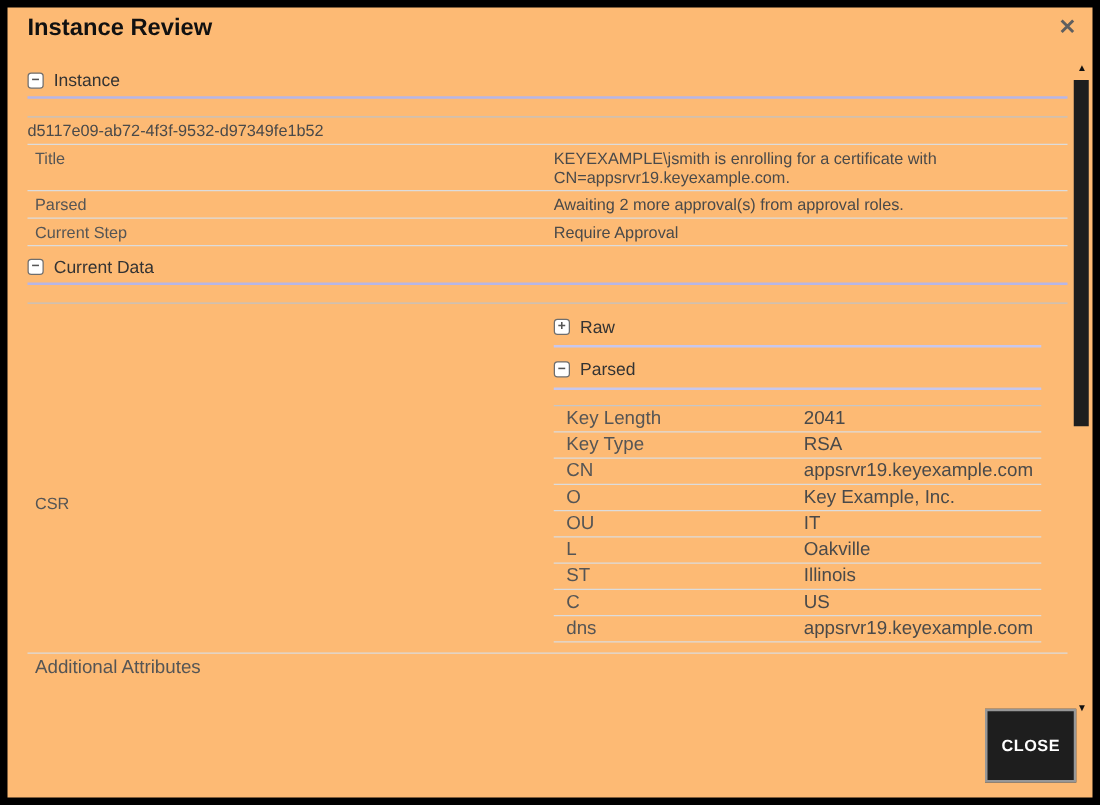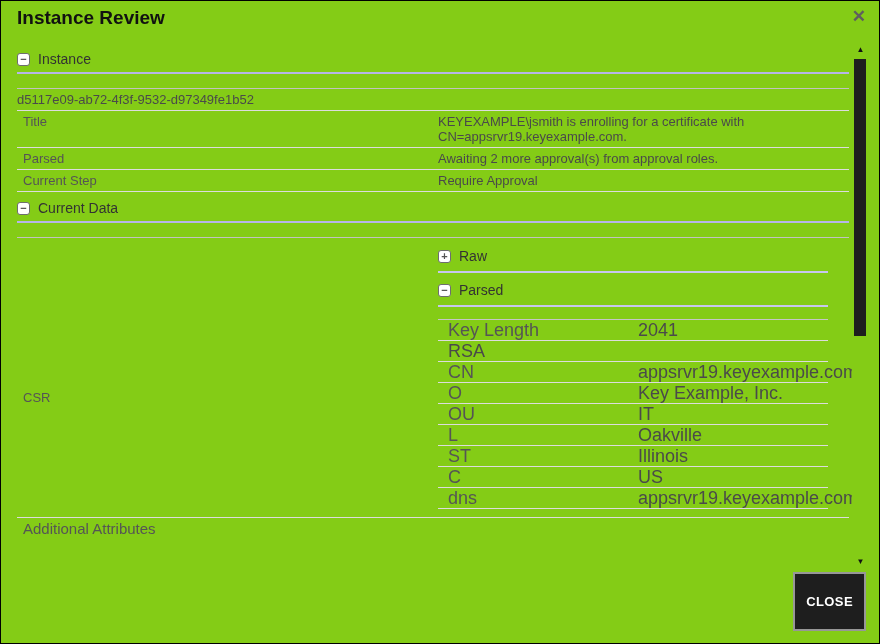--- a/index.html
+++ b/index.html
@@ -4,22 +4,22 @@
 <style>
   * { box-sizing: border-box; margin: 0; padding: 0; }
   html, body { background: #fff; }
   body {
     font-family: "Liberation Sans", sans-serif;
     width: 880px; height: 644px;
   }
   .modal {
     position: relative;
     width: 880px; height: 644px;
-    background: #84cc16;
-    border: 1px solid #000000;
+    background: #fdba74;
+    border: 6px solid #000000;
     overflow: hidden;
     text-decoration: underline;
   }
   .dialog-title {
     position: absolute; left: 16px; top: 6px;
     font-size: 19px; font-weight: bold; color: #111;
   }
   .close-x {
     position: absolute; right: 13px; top: 6px;
     font-size: 17px; font-weight: bold; color: #5f5f5f;
@@ -78,21 +78,21 @@
   }
   .nested-table {
     margin-top: 12px; width: 390px;
     border-top: 1px solid #c6c6c6;
     margin-bottom: 5px;
   }
   .nested-row {
     display: grid; grid-template-columns: 190px 1fr;
     padding: 3px 0 3px 10px;
     border-bottom: 1px solid #dcdcdc;
-    font-size: 18px; line-height: 14px;
+    font-size: 15px; line-height: 14px;
   }
   .nested-label { color: #555; }
   .nested-value { color: #4a4a4a; }
 
   .clipped-row {
     margin-top: 3px; font-size: 15px; color: #555; padding-left: 6px;
     line-height: 15px; white-space: nowrap;
   }
 
   
@@ -183,20 +183,21 @@
                 <span>Parsed</span>
               </div>
               <div class="sub-underline"></div>
 
               <div class="nested-table">
                 <div class="nested-row">
                   <div class="nested-label">Key Length</div>
                   <div class="nested-value">2041</div>
                 </div>
                 <div class="nested-row">
+                  <div class="nested-label">Key Type</div>
                   <div class="nested-value">RSA</div>
                 </div>
                 <div class="nested-row">
                   <div class="nested-label">CN</div>
                   <div class="nested-value">appsrvr19.keyexample.com</div>
                 </div>
                 <div class="nested-row">
                   <div class="nested-label">O</div>
                   <div class="nested-value">Key Example, Inc.</div>
                 </div>

